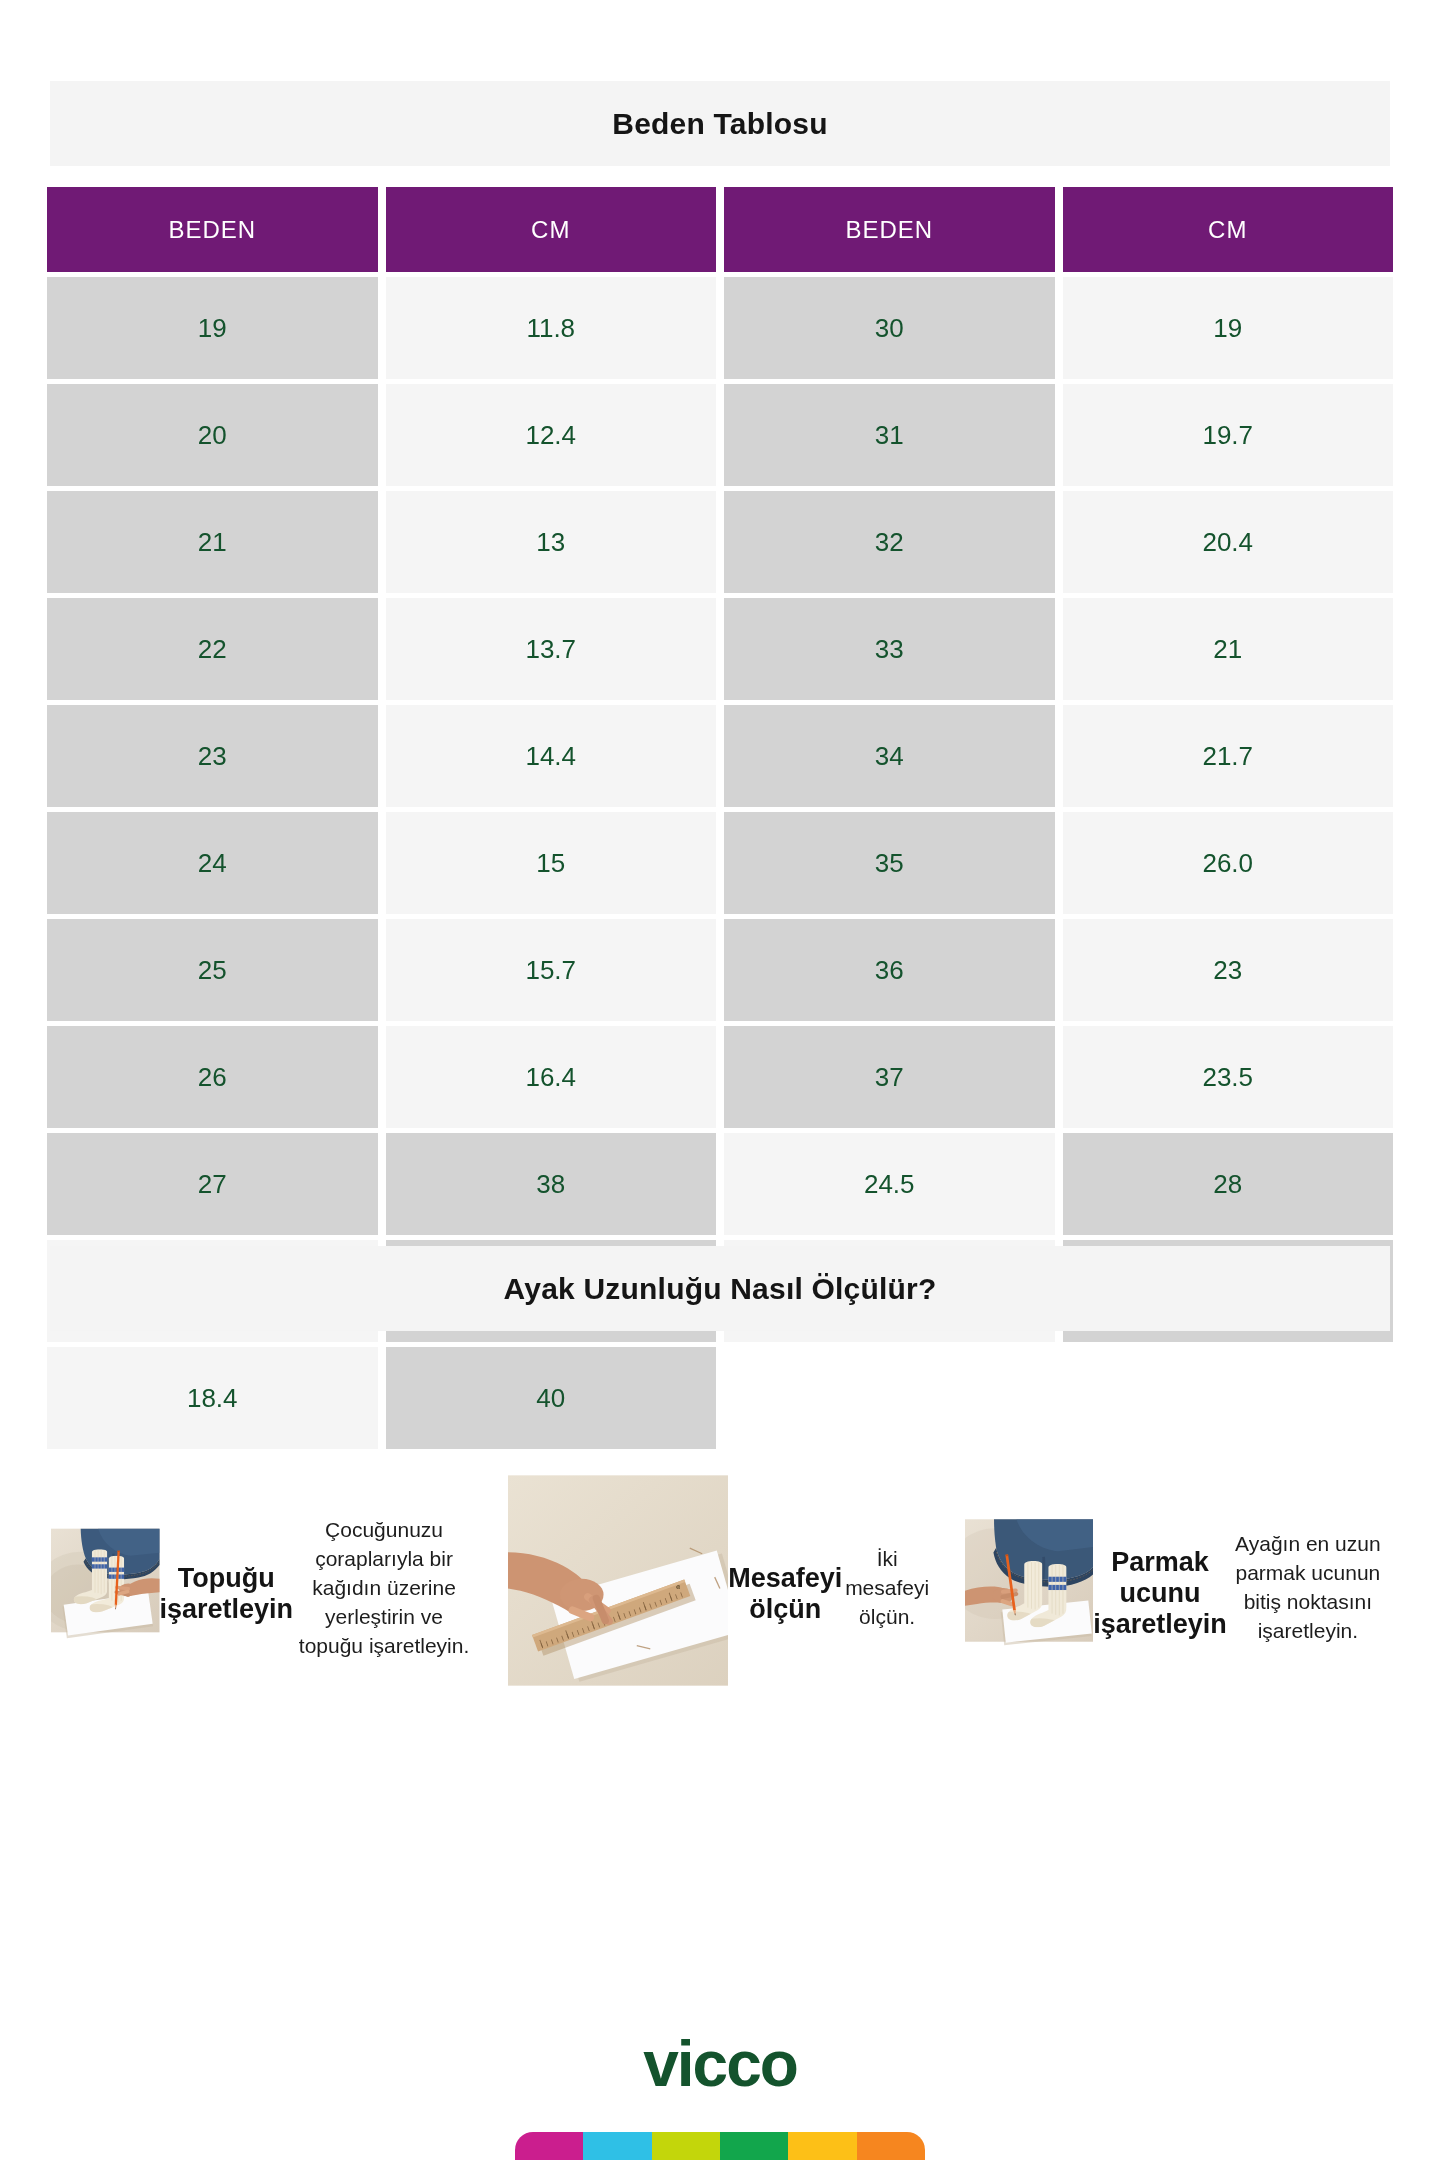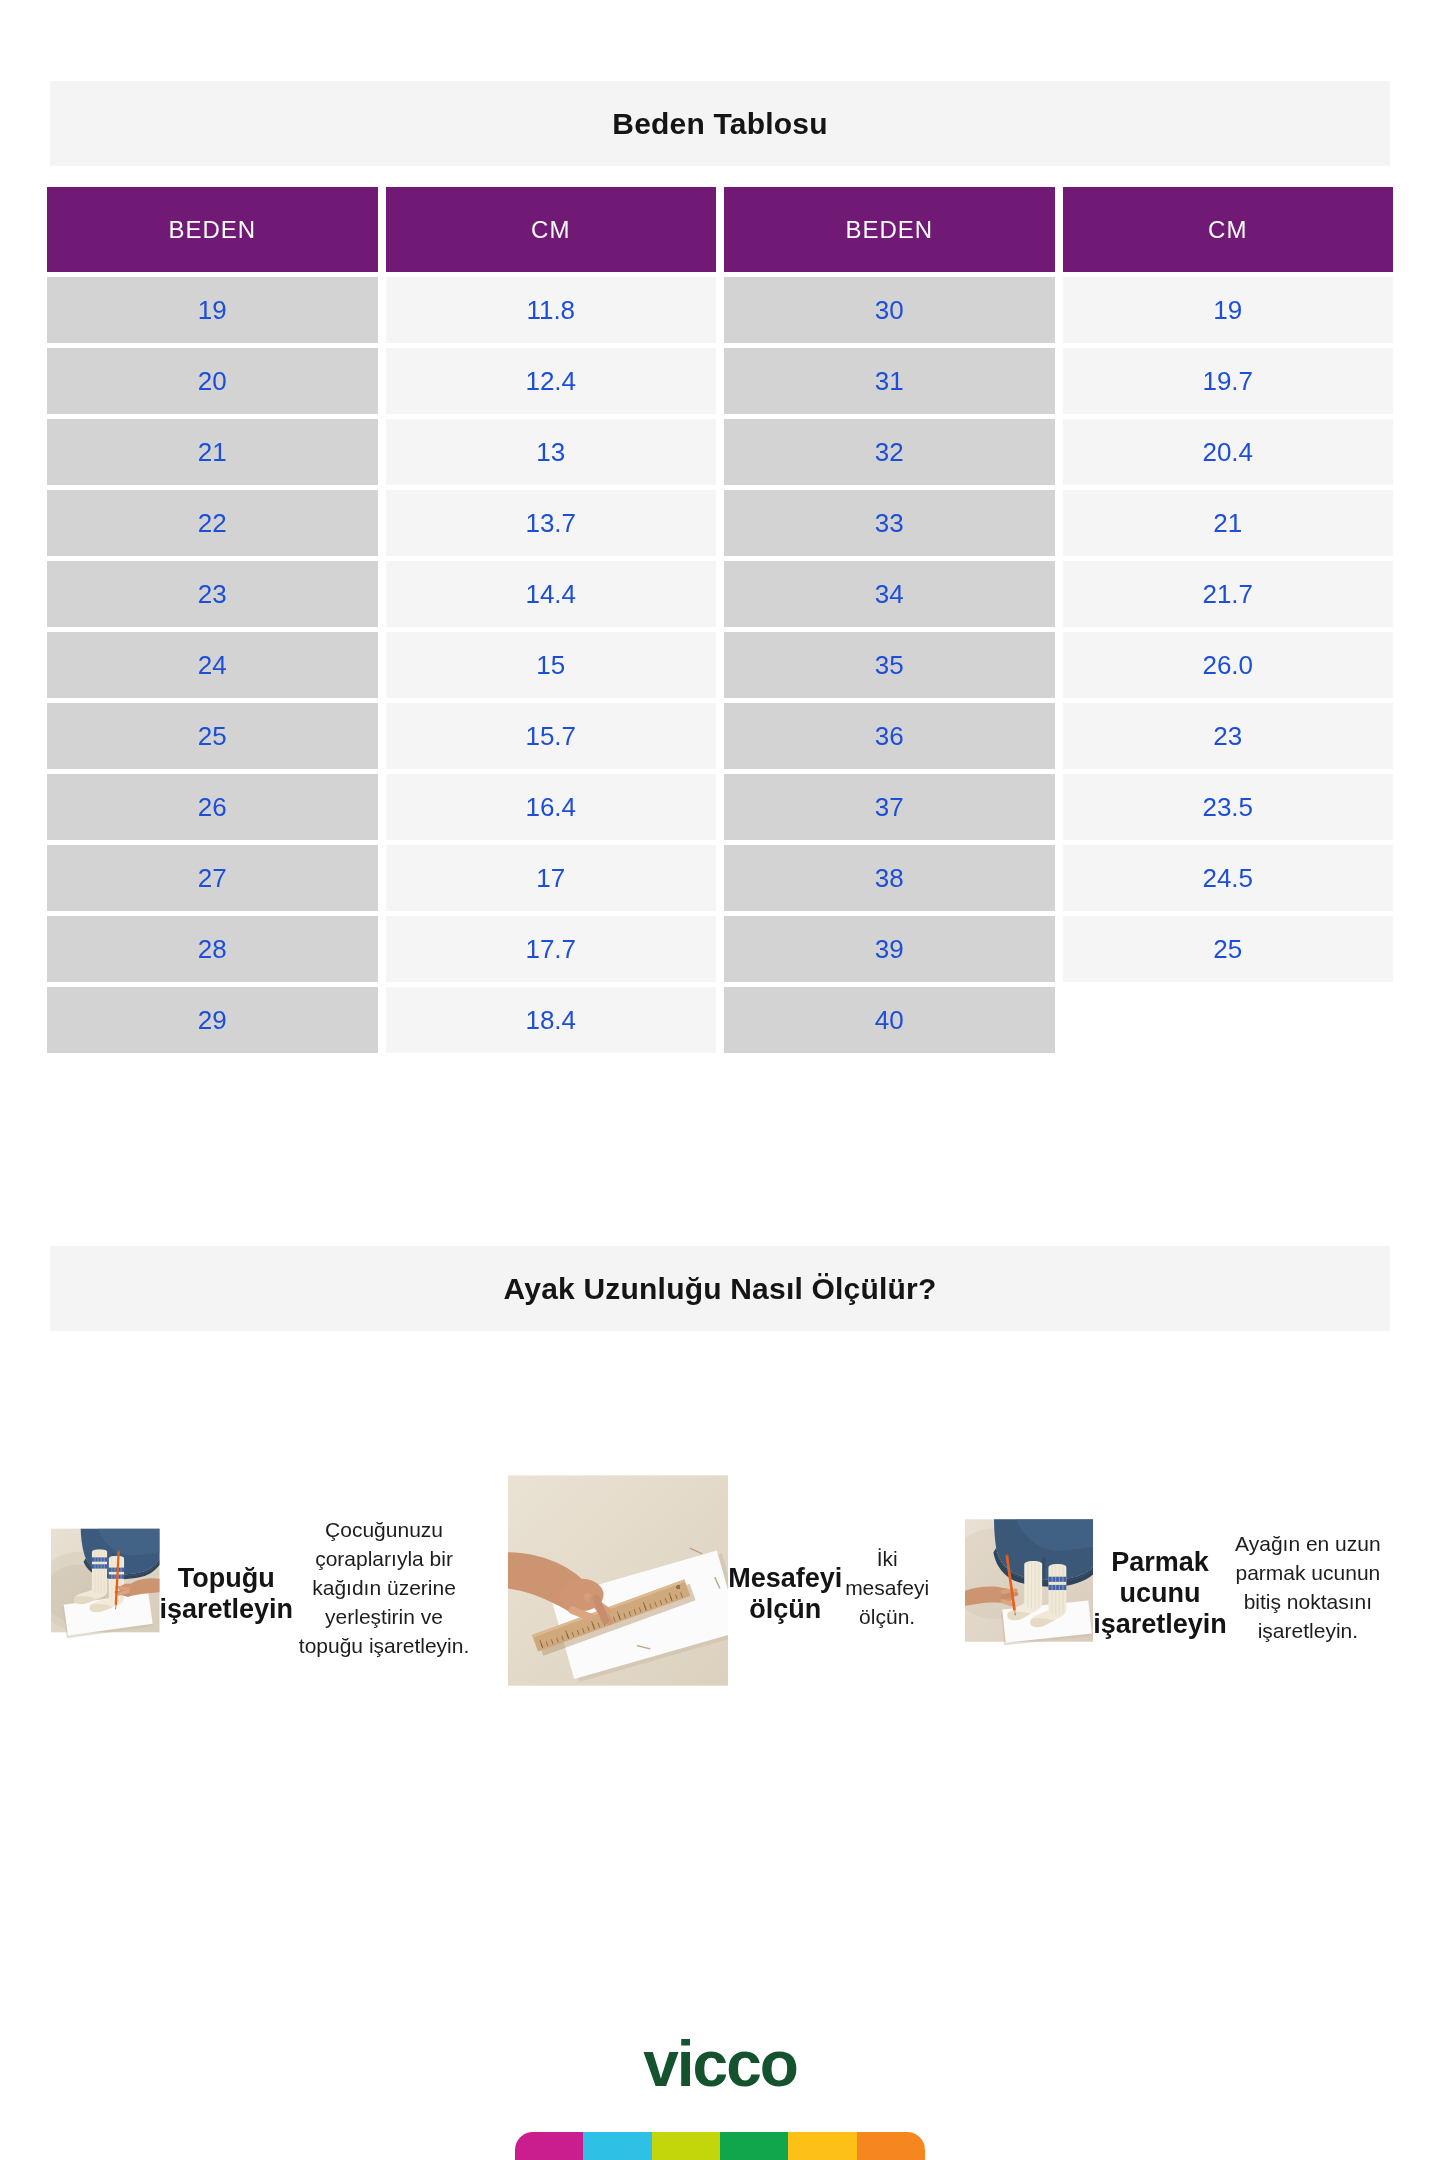--- a/index.html
+++ b/index.html
@@ -22,22 +22,22 @@
     position:absolute;left:47px;top:187px;width:1346px;
     display:grid;grid-template-columns:repeat(4,1fr);
     column-gap:8px;row-gap:5px;
   }
   .size-table .hcell{
     height:85px;background:#701a75;color:#ffffff;
     display:flex;align-items:center;justify-content:center;
     font-size:24px;letter-spacing:1px;font-weight:normal;
   }
   .size-table .cell{
-    height:66px;display:flex;align-items:center;justify-content:center;
-    font-size:26px;color:#1d4ed8;
+    height:102px;display:flex;align-items:center;justify-content:center;
+    font-size:26px;color:#14532d;
   }
   .size-table .cell.size{background:#d3d3d3;}
   .size-table .cell.cm{background:#f5f5f5;}
 
   
   .steps{
     position:absolute;left:51px;top:1378px;width:1338px;
     display:flex;column-gap:33px;
   }
   .step{width:424px;display:flex;align-items:center;}
@@ -104,21 +104,20 @@
       <div class="cell cm">26.0</div>
       <div class="cell size">25</div>
       <div class="cell cm">15.7</div>
       <div class="cell size">36</div>
       <div class="cell cm">23</div>
       <div class="cell size">26</div>
       <div class="cell cm">16.4</div>
       <div class="cell size">37</div>
       <div class="cell cm">23.5</div>
       <div class="cell size">27</div>
-      <div class="cell cm">17</div>
       <div class="cell size">38</div>
       <div class="cell cm">24.5</div>
       <div class="cell size">28</div>
       <div class="cell cm">17.7</div>
       <div class="cell size">39</div>
       <div class="cell cm">25</div>
       <div class="cell size">29</div>
       <div class="cell cm">18.4</div>
       <div class="cell size">40</div>
     </div>

